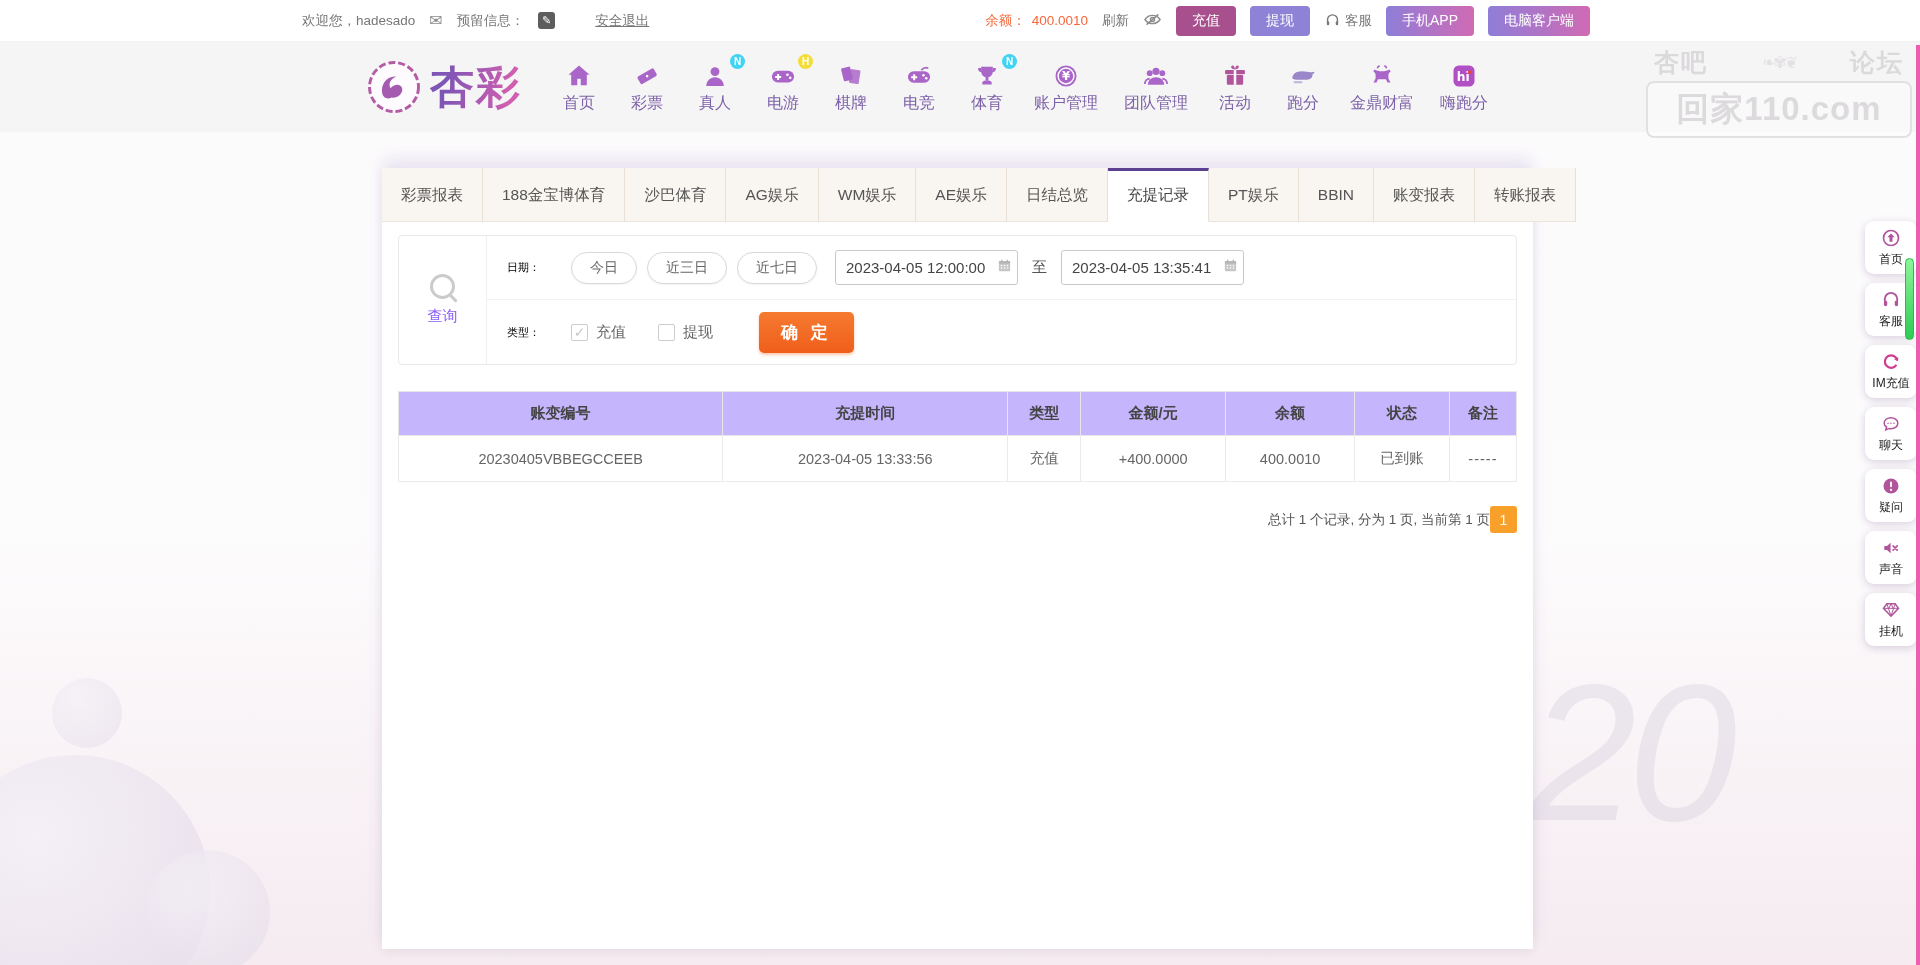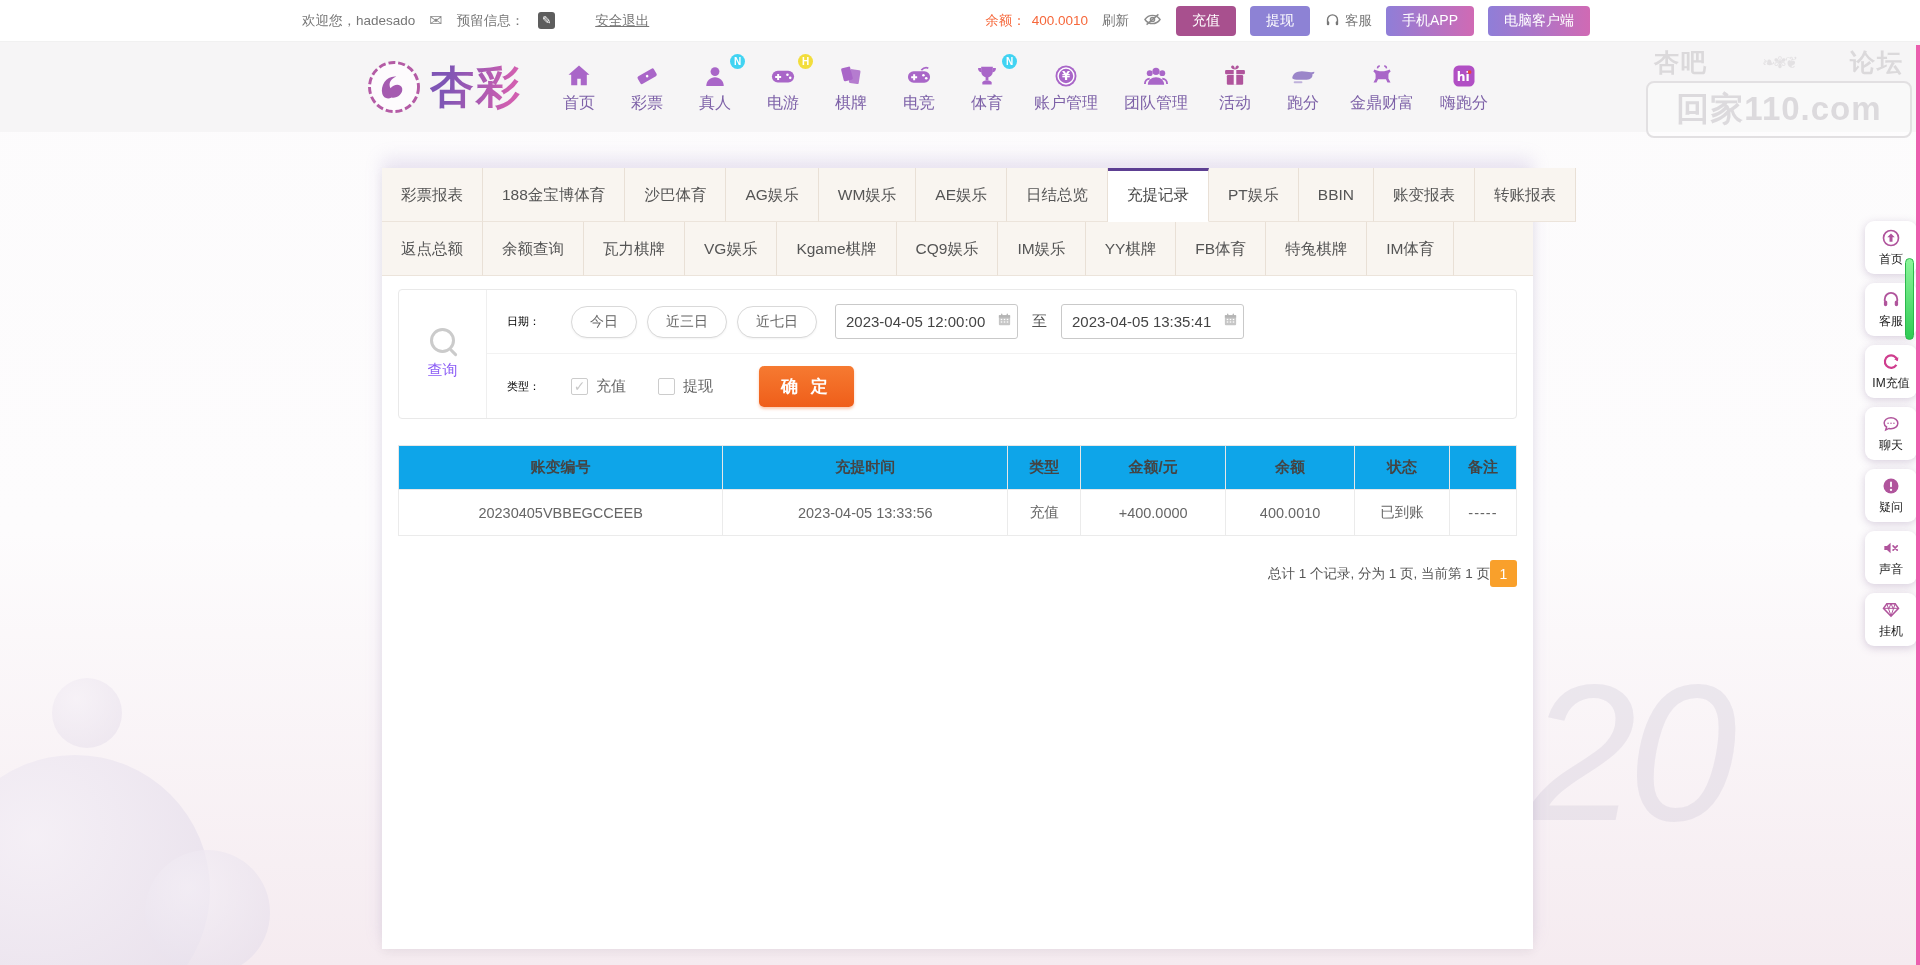--- a/index.html
+++ b/index.html
@@ -98,21 +98,21 @@
         font-size:14px; font-family:"DejaVu Sans",sans-serif; }
   .cb.checked::after { content:"✓"; }
   .cb-label { font-size:15px; color:#666; }
   .submit-btn { margin-left:14px; background:linear-gradient(180deg,#f67a31,#ef5e1a);
                 border:none; border-radius:5px; color:#fff; font-size:17px; font-weight:bold;
                 padding:9px 22px; letter-spacing:4px; cursor:pointer;
                 box-shadow:0 2px 3px rgba(240,100,30,.35); font-family:inherit; }
   
   .data-table { margin:26px 16px 0; width:calc(100% - 32px); border-collapse:collapse;
                 table-layout:fixed; }
-  .data-table th { background:#0ea5e9; border:1px solid #e7e7e7; height:44px; font-size:15px;
+  .data-table th { background:#c4b5fd; border:1px solid #e7e7e7; height:44px; font-size:15px;
                    color:#444; font-weight:bold; }
   .data-table td { border:1px solid #ebebeb; height:46px; text-align:center; font-size:14.5px;
                    color:#666; }
   .c1{width:29%}.c2{width:25.5%}.c3{width:6.5%}.c4{width:13%}.c5{width:11.5%}.c6{width:8.5%}.c7{width:6%}
   .amount { color:#e23b30; }
   .status-ok { color:#3cb054; }
   .remark { color:#999; letter-spacing:1px; }
   
   .pagination { margin:24px 16px 0; display:flex; justify-content:flex-end; align-items:center;
                 gap:0; font-size:13.5px; color:#555; }
@@ -348,33 +348,20 @@
     <span class="tab">沙巴体育</span>
     <span class="tab">AG娱乐</span>
     <span class="tab">WM娱乐</span>
     <span class="tab">AE娱乐</span>
     <span class="tab">日结总览</span>
     <span class="tab active">充提记录</span>
     <span class="tab">PT娱乐</span>
     <span class="tab">BBIN</span>
     <span class="tab">账变报表</span>
     <span class="tab">转账报表</span>
-  </div>
-  <div class="tabs-row">
-    <span class="tab">返点总额</span>
-    <span class="tab">余额查询</span>
-    <span class="tab">瓦力棋牌</span>
-    <span class="tab">VG娱乐</span>
-    <span class="tab">Kgame棋牌</span>
-    <span class="tab">CQ9娱乐</span>
-    <span class="tab">IM娱乐</span>
-    <span class="tab">YY棋牌</span>
-    <span class="tab">FB体育</span>
-    <span class="tab">特兔棋牌</span>
-    <span class="tab">IM体育</span>
   </div>
 
   <div class="filter-box">
     <div class="query-side">
       <span class="mag"></span>
       <span class="query-lbl">查询</span>
     </div>
     <div class="filter-rows">
       <div class="filter-row first">
         <span class="f-label">日期：</span>

